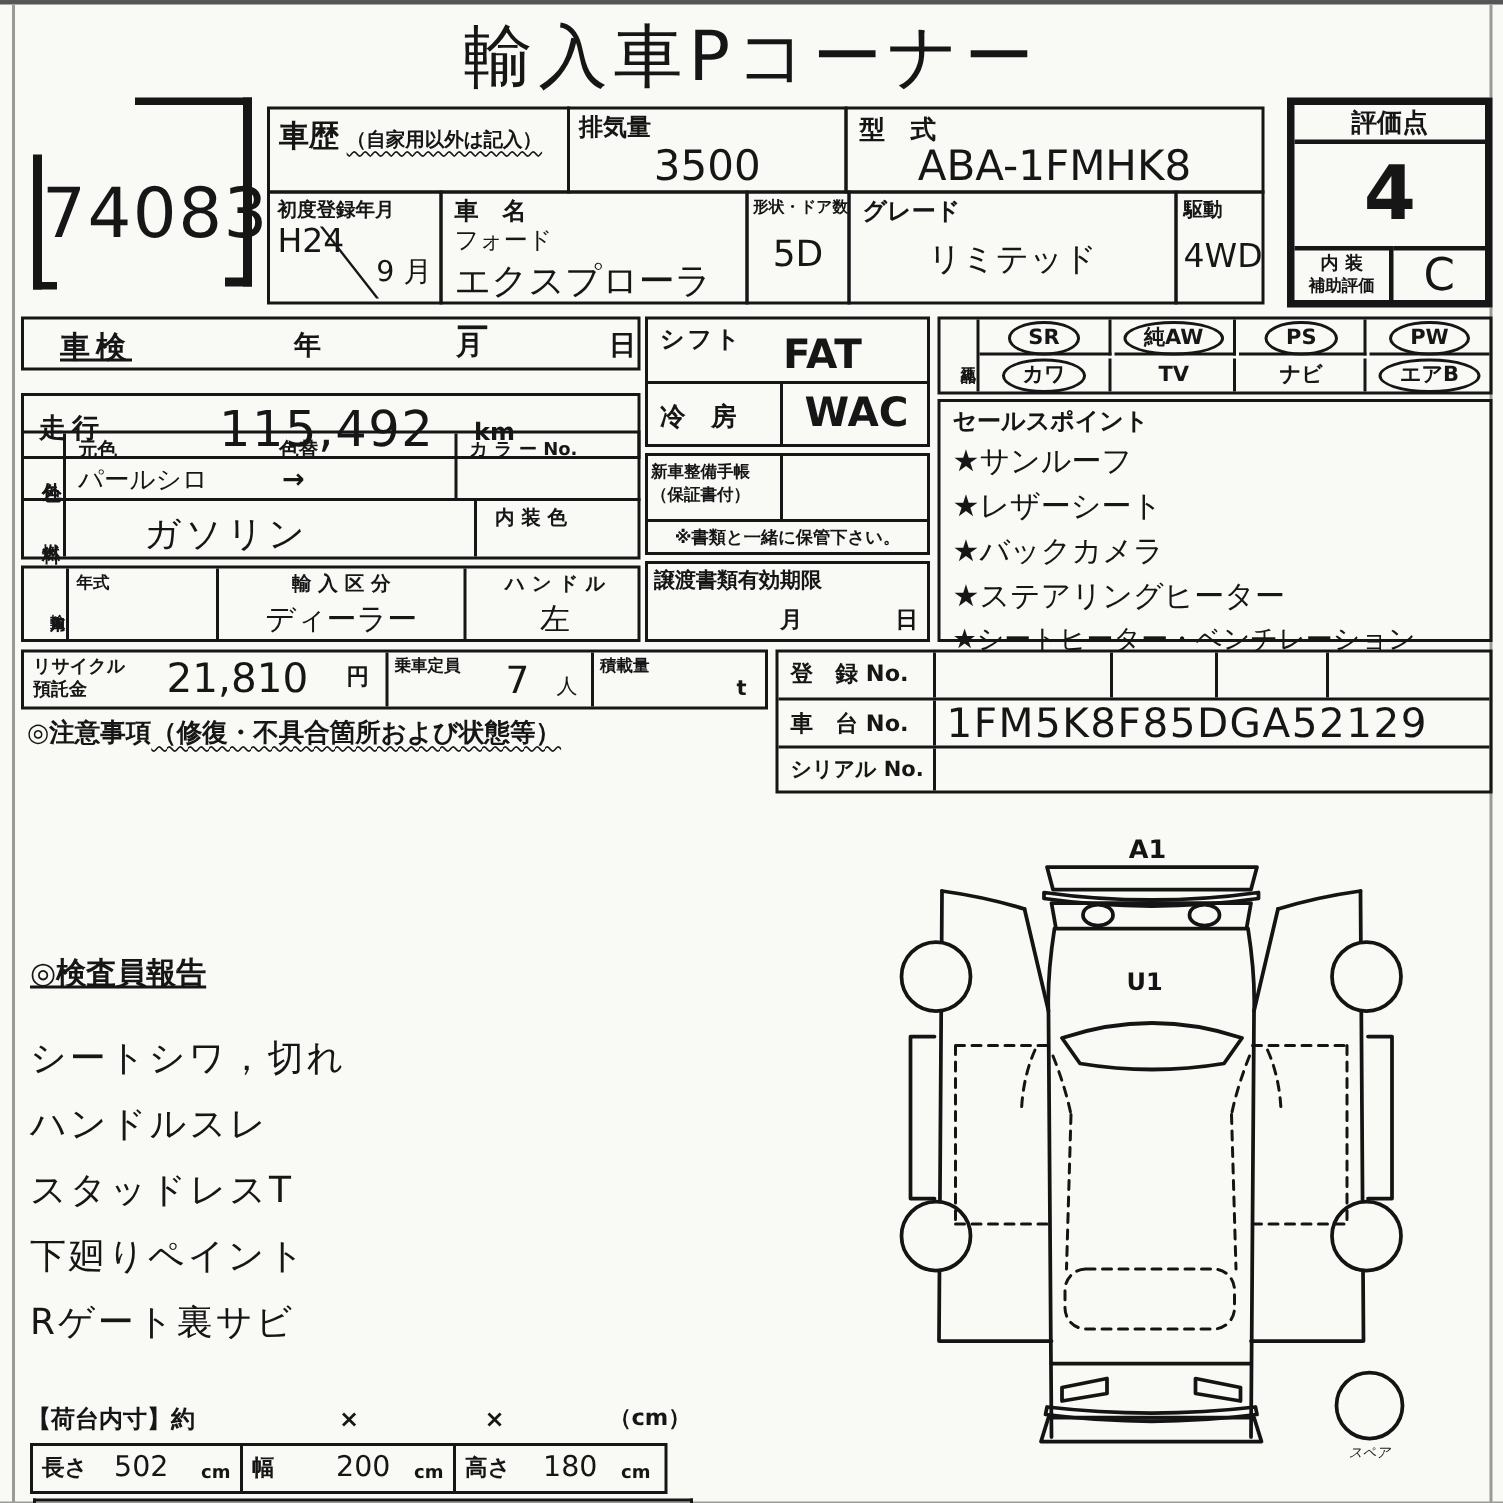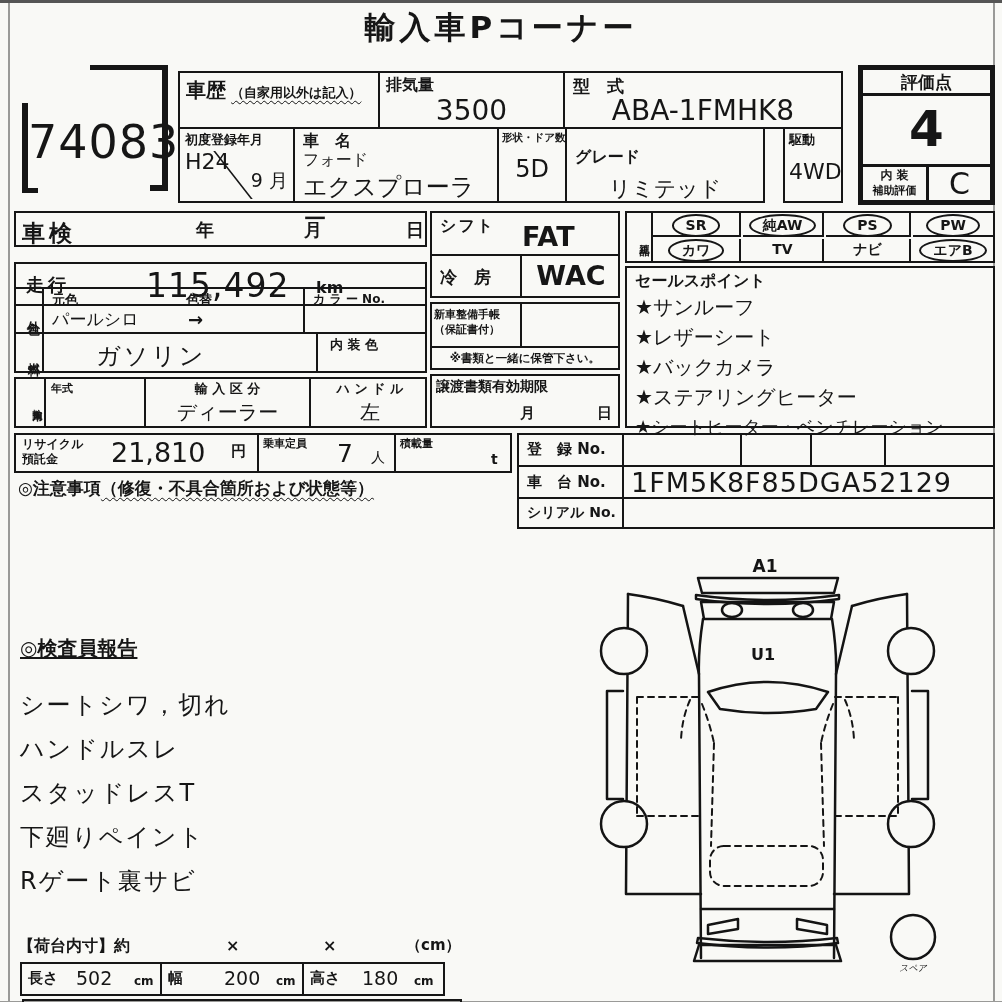--- a/index.html
+++ b/index.html
@@ -22,21 +22,21 @@
 </style>
 </head>
 <body>
 
 <div id="sheet">
 
   <div class="edge" style="left:8px;top:0;width:2px;height:1002px;"></div>
   <div class="edge" style="left:993px;top:0;width:2px;height:1002px;"></div>
   <div class="edge" style="left:0;top:998px;width:1002px;height:2px;"></div>
 
-  <div class="abs" style="left:0;top:4px;width:1002px;text-align:center;font-size:31px;font-weight:bold;letter-spacing:4px;">輸入車Pコーナー</div>
+  <div class="abs" style="left:0;top:4px;width:1002px;text-align:center;font-size:46px;font-weight:normal;letter-spacing:4px;">輸入車Pコーナー</div>
 
   <div class="abs" style="left:90px;top:62px;width:78px;height:126px;border-top:5px solid #161616;border-right:6px solid #161616;"></div>
   <div class="abs" style="left:150px;top:182px;width:18px;height:6px;background:#161616;"></div>
   <div class="abs" style="left:22px;top:100px;width:16px;height:90px;border-left:6px solid #161616;border-bottom:5px solid #161616;"></div>
   <div class="abs" style="left:28px;top:112px;width:132px;text-align:center;font-size:46px;letter-spacing:1px;">74083</div>
 
   <div class="abs" style="left:178px;top:68px;width:665px;height:132px;">
 
     <div class="cell bx" style="left:0;top:0;width:202px;height:58px;padding:4px 6px;">
       <span class="lbl" style="font-size:20px;">車歴</span>
@@ -59,42 +59,42 @@
     </div>
     <div class="cell bx" style="left:115px;top:56px;width:206px;height:76px;padding:2px 8px;">
       <div class="lbl" style="font-size:16px;">車　名</div>
       <div style="font-size:16px;margin-top:-2px;">フォード</div>
       <div style="font-size:24px;margin-top:0px;">エクスプローラー</div>
     </div>
     <div class="cell bx" style="left:319px;top:56px;width:70px;height:76px;padding:2px 3px;">
       <div class="lbl" style="font-size:10.5px;white-space:nowrap;">形状・ドア数</div>
       <div style="font-size:24px;text-align:center;margin-top:10px;">5D</div>
     </div>
-    <div class="cell bx" style="left:387px;top:56px;width:200px;height:76px;padding:18px 8px;">
+    <div class="cell bx" style="left:387px;top:56px;width:220px;height:76px;padding:2px 8px;">
       <div class="lbl" style="font-size:16px;">グレード</div>
       <div style="font-size:22px;text-align:center;margin-top:6px;">リミテッド</div>
     </div>
     <div class="cell bx" style="left:605px;top:56px;width:60px;height:76px;padding:2px 4px;">
       <div class="lbl" style="font-size:13px;">駆動</div>
       <div style="font-size:22px;text-align:center;margin-top:10px;">4WD</div>
     </div>
   </div>
 
   <div class="abs" style="left:858px;top:62px;width:137px;height:140px;border:5px solid #161616;background:#f9f9f6;">
     <div class="abs lbl" style="left:0;top:0;width:127px;height:26px;border-bottom:3px solid #161616;text-align:center;font-size:17px;line-height:25px;">評価点</div>
     <div class="abs" style="left:0;top:26px;width:127px;height:68px;text-align:center;font-size:50px;font-weight:bold;line-height:66px;">4</div>
     <div class="abs" style="left:0;top:94px;width:66px;height:36px;border-top:3px solid #161616;border-right:3px solid #161616;text-align:center;">
       <div class="lbl" style="font-size:12px;line-height:17px;">内 装</div>
       <div class="lbl" style="font-size:11px;line-height:14px;">補助評価</div>
     </div>
     <div class="abs" style="left:66px;top:94px;width:61px;height:36px;border-top:3px solid #161616;text-align:center;font-size:30px;line-height:34px;">C</div>
   </div>
 
   <div class="cell bx" style="left:14px;top:208px;width:413px;height:36px;">
-    <span class="abs lbl" style="left:6px;top:5px;font-size:23px;letter-spacing:4px;">車検</span>
+    <span class="abs lbl" style="left:24px;top:5px;font-size:20px;letter-spacing:4px;text-decoration:underline;">車検</span>
     <span class="abs lbl" style="left:180px;top:5px;font-size:18px;">年</span>
     <span class="abs lbl" style="left:288px;top:5px;font-size:18px;">月</span>
     <span class="abs lbl" style="left:390px;top:5px;font-size:18px;">日</span>
   </div>
   <div class="cell bx" style="left:14px;top:242px;width:413px;height:44px;margin-top:17px;">
     <span class="abs lbl" style="left:10px;top:9px;font-size:18px;letter-spacing:4px;">走行</span>
     <span class="abs" style="left:130px;top:2px;font-size:33px;letter-spacing:1px;">115,492</span>
     <span class="abs" style="left:300px;top:14px;font-size:16px;font-weight:bold;">km</span>
   </div>
   <div class="cell bx" style="left:14px;top:284px;width:413px;height:47px;">

